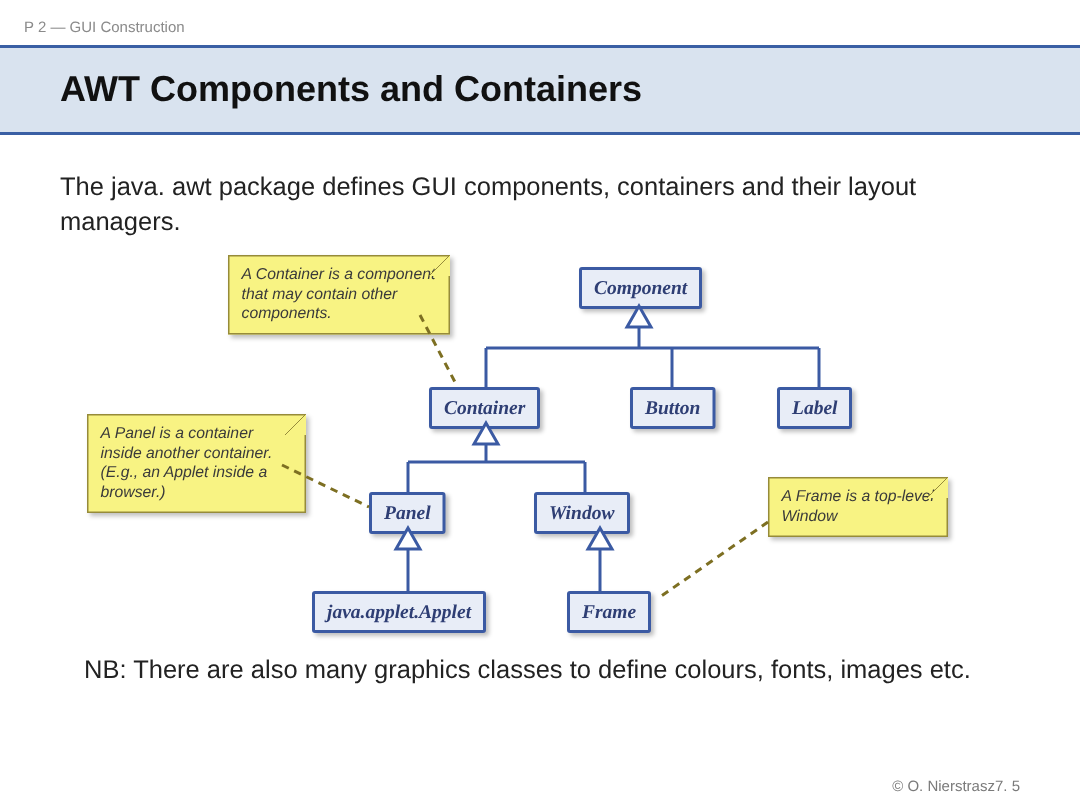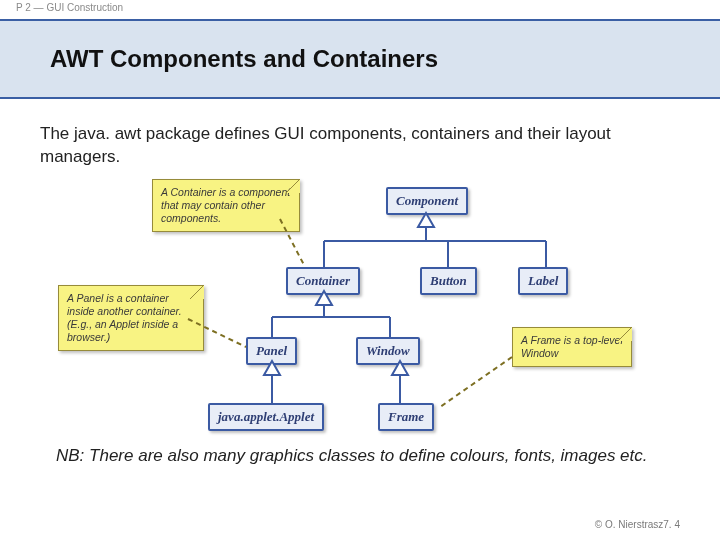--- a/index.html
+++ b/index.html
@@ -1,21 +1,21 @@
 <!DOCTYPE html>
 <html><head>
 <meta charset="utf-8">
 <style>
   html,body{margin:0;padding:0;width:720px;height:540px;font-family:Arial,Helvetica,sans-serif;background:#fff;color:#222;overflow:hidden}
-  .header-small{font-size:10px;color:#8a8a8a;padding:2px 0 6px 16px;letter-spacing:0}
+  .header-small{font-size:10px;color:#8a8a8a;padding:13px 0 6px 16px;letter-spacing:0}
   .title-band{background:#d9e3ef;border-top:2px solid #3a5fa4;border-bottom:2px solid #3a5fa4;padding:14px 0 14px 40px}
-  .title-band h1{margin:10px;font-size:24px;font-weight:bold;color:#111}
+  .title-band h1{margin:0;font-size:24px;font-weight:bold;color:#111}
   .body{padding:24px 40px 0 40px}
   .lead{font-size:17px;line-height:1.35;margin:0 0 10px 0}
-  .note-line{font-style:italic;font-size:17px;line-height:1.35;margin:6px 0 0 16px}
+  .note-line{font-size:17px;line-height:1.35;margin:6px 0 0 16px}
   .footer{position:absolute;left:0;right:0;bottom:10px;font-size:10px;color:#7a7a7a;padding:0 40px;display:flex;justify-content:flex-end}
 
   
   .diagram{position:relative;width:560px;height:260px;margin:4px auto 0 auto}
   .node{position:absolute;box-sizing:border-box;border:2px solid #3b5aa3;background:#e8edf7;color:#2e3e74;font-family:"Times New Roman",serif;font-style:italic;font-weight:bold;font-size:13px;text-align:left;padding:4px 8px;border-radius:2px;white-space:nowrap;box-shadow:2px 2px 3px rgba(0,0,0,.25)}
   .note{position:absolute;box-sizing:border-box;border:1px solid #968b3a;background:#f8f383;color:#3a3a3a;font-family:Arial,sans-serif;font-style:italic;font-size:10.5px;line-height:1.25;padding:6px 8px;box-shadow:2px 2px 3px rgba(0,0,0,.25)}
   .note .fold{position:absolute;top:-1px;right:-1px;width:14px;height:14px;background:linear-gradient(135deg,transparent 48%,#968b3a 50%,#f8f383 52%)}
   svg.lines{position:absolute;inset:0;width:100%;height:100%;pointer-events:none}
   svg.lines line{stroke:#3b5aa3;stroke-width:2}
   svg.lines line.dash{stroke-dasharray:5 4;stroke:#7d6f22}
@@ -85,14 +85,14 @@
     </svg>
   </div>
 
   <p class="note-line">
     <span>NB:</span><span> There are also many graphics classes to define colours, fonts, images etc.</span>
   </p>
 </div>
 
 <div class="footer">
   <span>© O. Nierstrasz</span>
-  <span>7. 4</span>
+  <span>7. 5</span>
 </div>
 
 </body></html>

